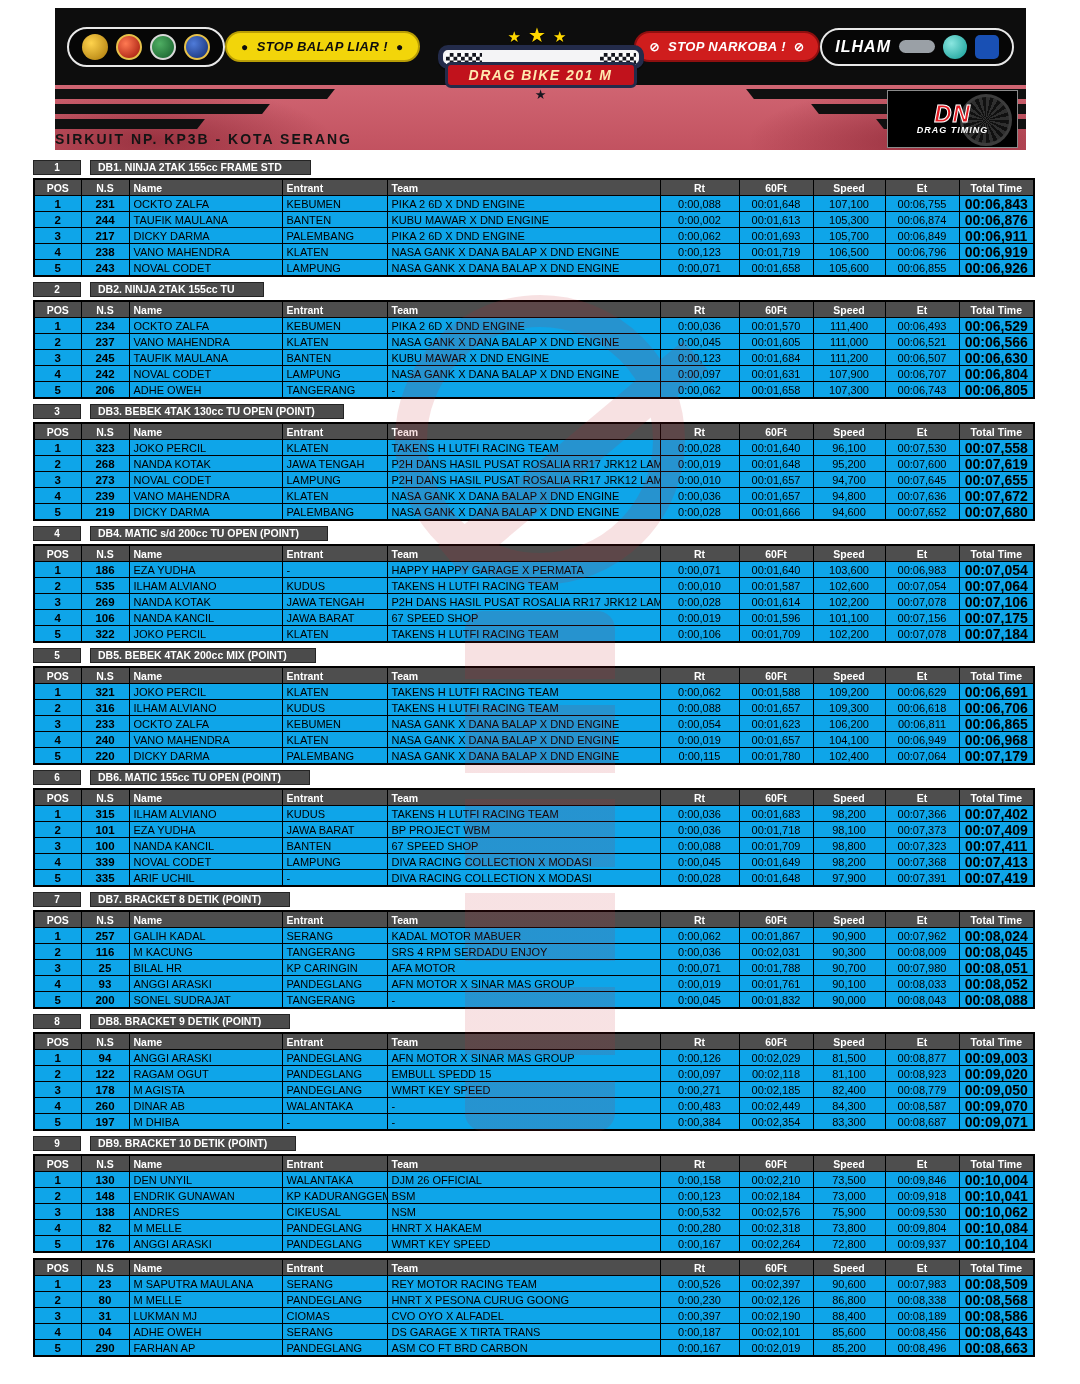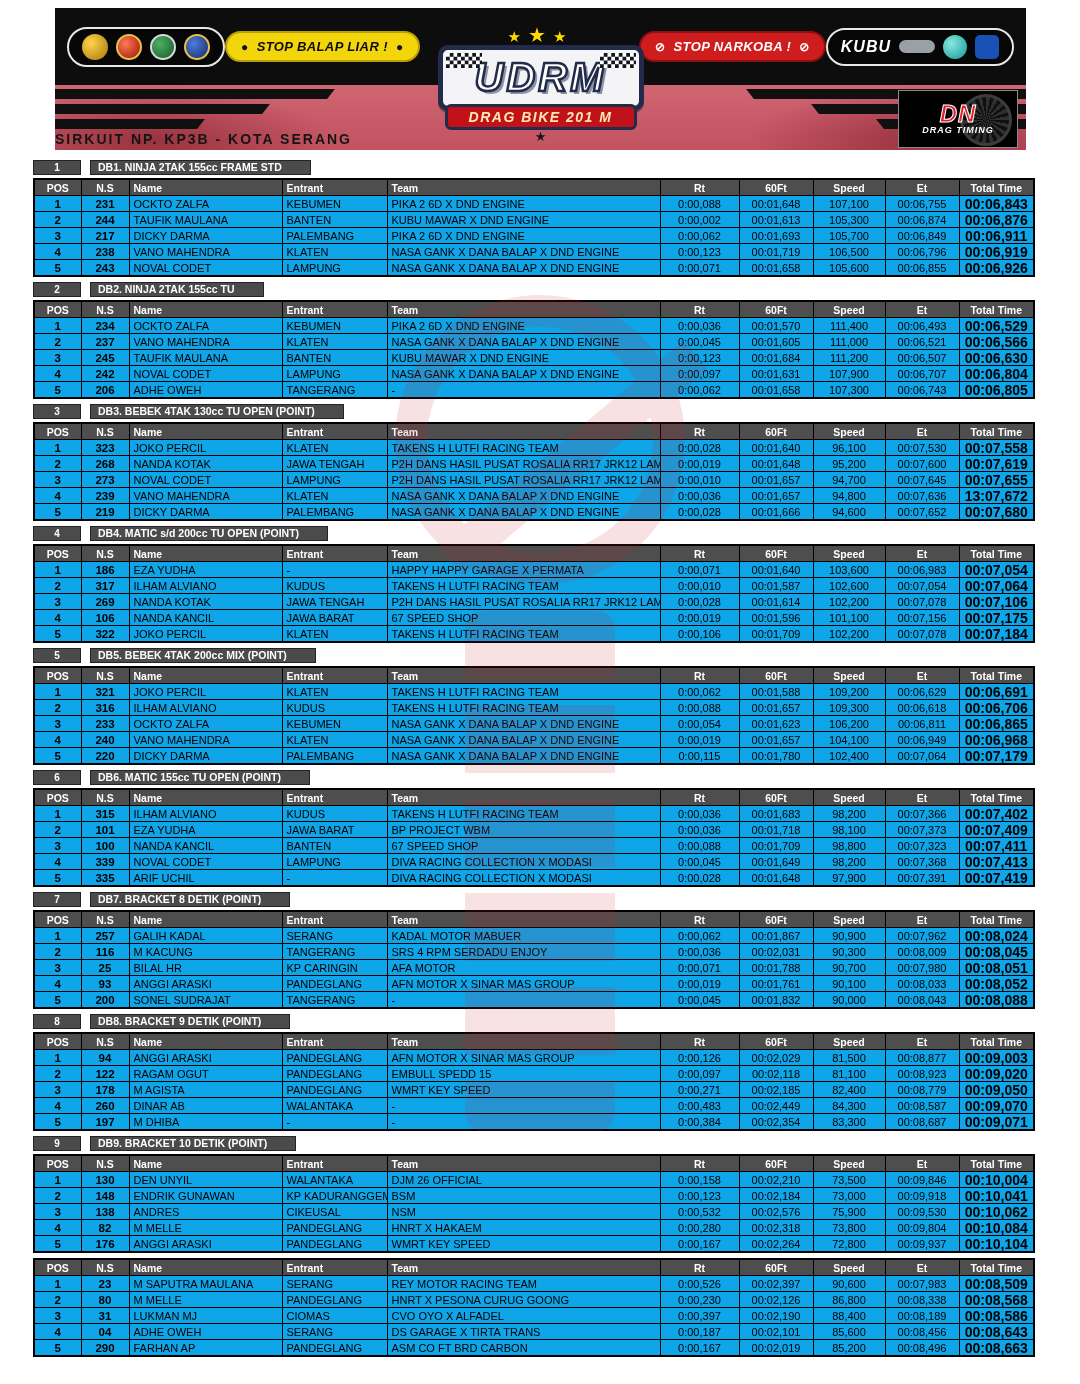--- a/index.html
+++ b/index.html
@@ -43,21 +43,21 @@
   .angle-stripes { position:absolute; top:4px; display:flex; flex-direction:column; gap:5px; z-index:2; }
   .angle-stripes.left { left:-24px; align-items:flex-start; }
   .angle-stripes.right { right:-24px; align-items:flex-end; }
   .angle-stripes span { height:10px; background:#101010; display:block; }
   .angle-stripes.left span { transform:skewX(-38deg); }
   .angle-stripes.right span { transform:skewX(38deg); }
   .s1 { width:300px; } .s2 { width:235px; } .s3 { width:170px; }
 
   .venue { position:absolute; left:0; right:0; bottom:3px; text-align:left; font-weight:bold; font-size:14px; letter-spacing:2px; color:#141414; z-index:5; }
 
-  .dn-box { position:absolute; right:8px; bottom:2px; width:120px; height:58px; background:#000; border:1px solid #8a8a8a; z-index:8; display:flex; flex-direction:column; align-items:center; justify-content:center; overflow:hidden; }
+  .dn-box { position:absolute; right:8px; bottom:2px; width:131px; height:58px; background:#000; border:1px solid #8a8a8a; z-index:8; display:flex; flex-direction:column; align-items:center; justify-content:center; overflow:hidden; }
   .dn-gauge { position:absolute; width:52px; height:52px; border-radius:50%; border:3px solid #3c3c3c; right:5px; top:3px; background:repeating-conic-gradient(#2f2f2f 0 10deg, #101010 10deg 20deg); }
   .dn-text { font-size:24px; font-weight:bold; font-style:italic; color:#e31b23; -webkit-text-stroke:1px #fff; z-index:2; line-height:22px; letter-spacing:1px; }
   .dn-sub { font-size:9px; font-style:italic; font-weight:bold; color:#fff; z-index:2; letter-spacing:1px; }
 
   
   .watermark { position:absolute; left:50%; top:295px; transform:translateX(-50%); z-index:10; opacity:.13; pointer-events:none; }
   .wm-ring { width:290px; height:290px; border:32px solid #c51f2a; border-radius:50%; position:relative; margin:0 auto; }
   .wm-ring::after { content:""; position:absolute; left:-14px; top:112px; width:320px; height:38px; background:#c51f2a; transform:rotate(-40deg); }
   .wm-bar { width:150px; height:520px; margin:26px auto 0; border-radius:18px;
     background:repeating-linear-gradient(180deg, #c51f2a 0 68px, transparent 68px 94px); }
@@ -95,21 +95,21 @@
       <span>STOP BALAP LIAR !</span>
       <span class="bicon">●</span>
     </div>
     <div style="width:220px"></div>
     <div class="badge red">
       <span class="bicon">⊘</span>
       <span>STOP NARKOBA !</span>
       <span class="bicon">⊘</span>
     </div>
     <div class="sponsor-pill">
-      <span class="roax">KUBU</span>
+      <span class="roax">ILHAM</span>
       <span class="sp-shape gray"></span>
       <span class="sp-shape teal"></span>
       <span class="sp-shape blue"></span>
     </div>
   </div>
 
   <div class="banner-body">
     <div class="angle-stripes left">
       <span class="s1"></span>
         <span class="s2"></span>
@@ -126,21 +126,20 @@
       <span class="dn-text">DN</span>
       <span class="dn-sub">DRAG TIMING</span>
     </div>
   </div>
 
   <div class="shield">
     <div class="stars"><span>★</span><span class="mid">★</span><span>★</span></div>
     <div class="shield-main">
       <span class="checker tl"></span>
       <span class="checker tr"></span>
-      <div class="shield-title">UDRM</div>
     </div>
     <div class="ribbon">DRAG BIKE 201 M</div>
     <div class="shield-star">★</div>
   </div>
 </div>
 
 <div class="results">
   <section class="race">
     <div class="race-bar">
       <div class="race-no">1</div>
@@ -407,21 +406,21 @@
           <tr>
             <td class="c0">4</td>
             <td class="c1">239</td>
             <td class="c2">VANO MAHENDRA</td>
             <td class="c3">KLATEN</td>
             <td class="c4">NASA GANK X DANA BALAP X DND ENGINE</td>
             <td class="c5">0:00,036</td>
             <td class="c6">00:01,657</td>
             <td class="c7">94,800</td>
             <td class="c8">00:07,636</td>
-            <td class="c9">13:07,672</td>
+            <td class="c9">00:07,672</td>
           </tr>
           <tr>
             <td class="c0">5</td>
             <td class="c1">219</td>
             <td class="c2">DICKY DARMA</td>
             <td class="c3">PALEMBANG</td>
             <td class="c4">NASA GANK X DANA BALAP X DND ENGINE</td>
             <td class="c5">0:00,028</td>
             <td class="c6">00:01,666</td>
             <td class="c7">94,600</td>
@@ -472,21 +471,21 @@
             <td class="c3">-</td>
             <td class="c4">HAPPY HAPPY GARAGE X PERMATA</td>
             <td class="c5">0:00,071</td>
             <td class="c6">00:01,640</td>
             <td class="c7">103,600</td>
             <td class="c8">00:06,983</td>
             <td class="c9">00:07,054</td>
           </tr>
           <tr>
             <td class="c0">2</td>
-            <td class="c1">317</td>
+            <td class="c1">535</td>
             <td class="c2">ILHAM ALVIANO</td>
             <td class="c3">KUDUS</td>
             <td class="c4">TAKENS H LUTFI RACING TEAM</td>
             <td class="c5">0:00,010</td>
             <td class="c6">00:01,587</td>
             <td class="c7">102,600</td>
             <td class="c8">00:07,054</td>
             <td class="c9">00:07,064</td>
           </tr>
           <tr>

